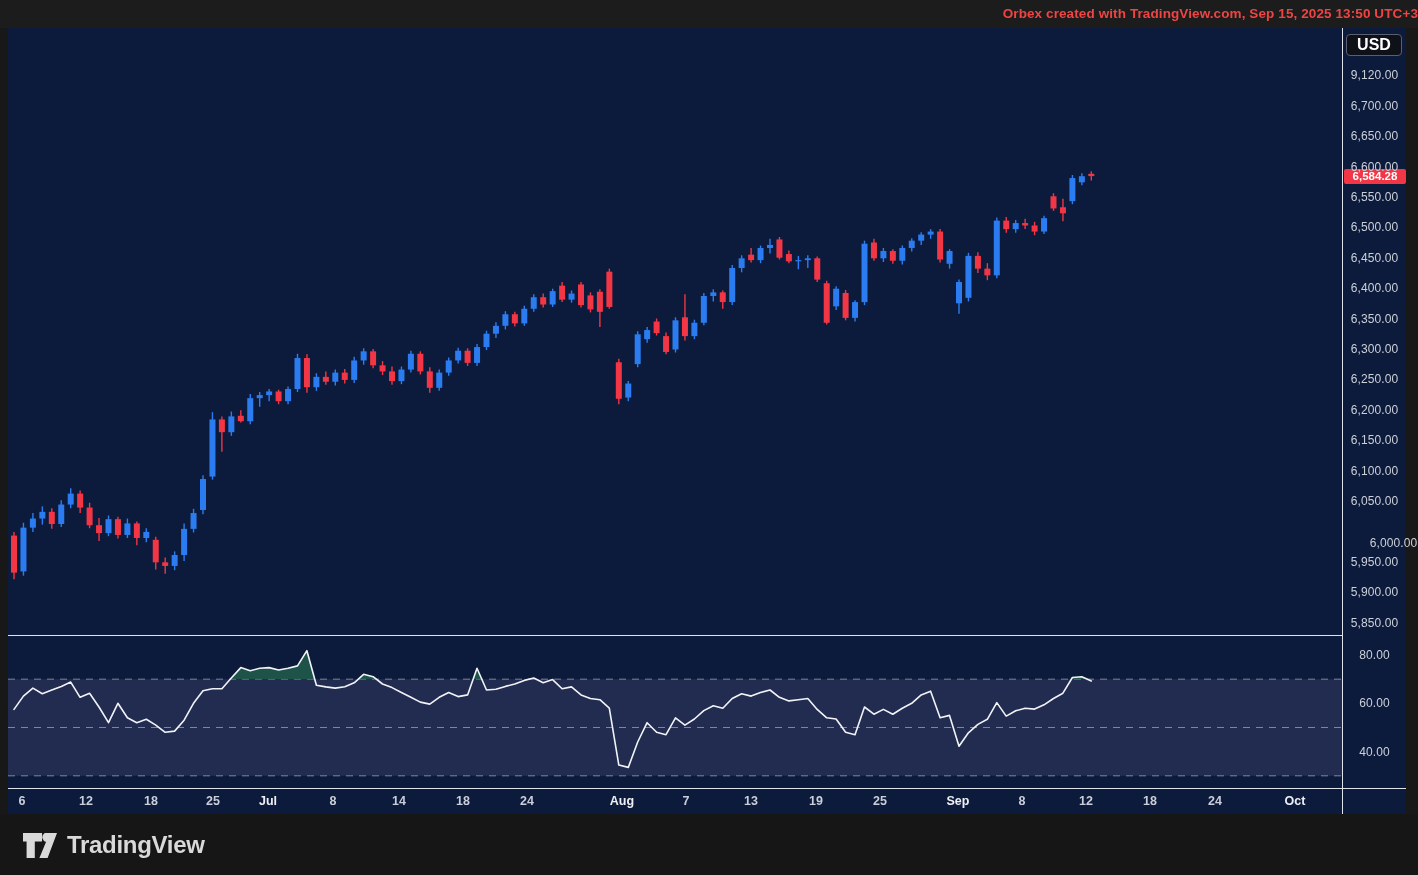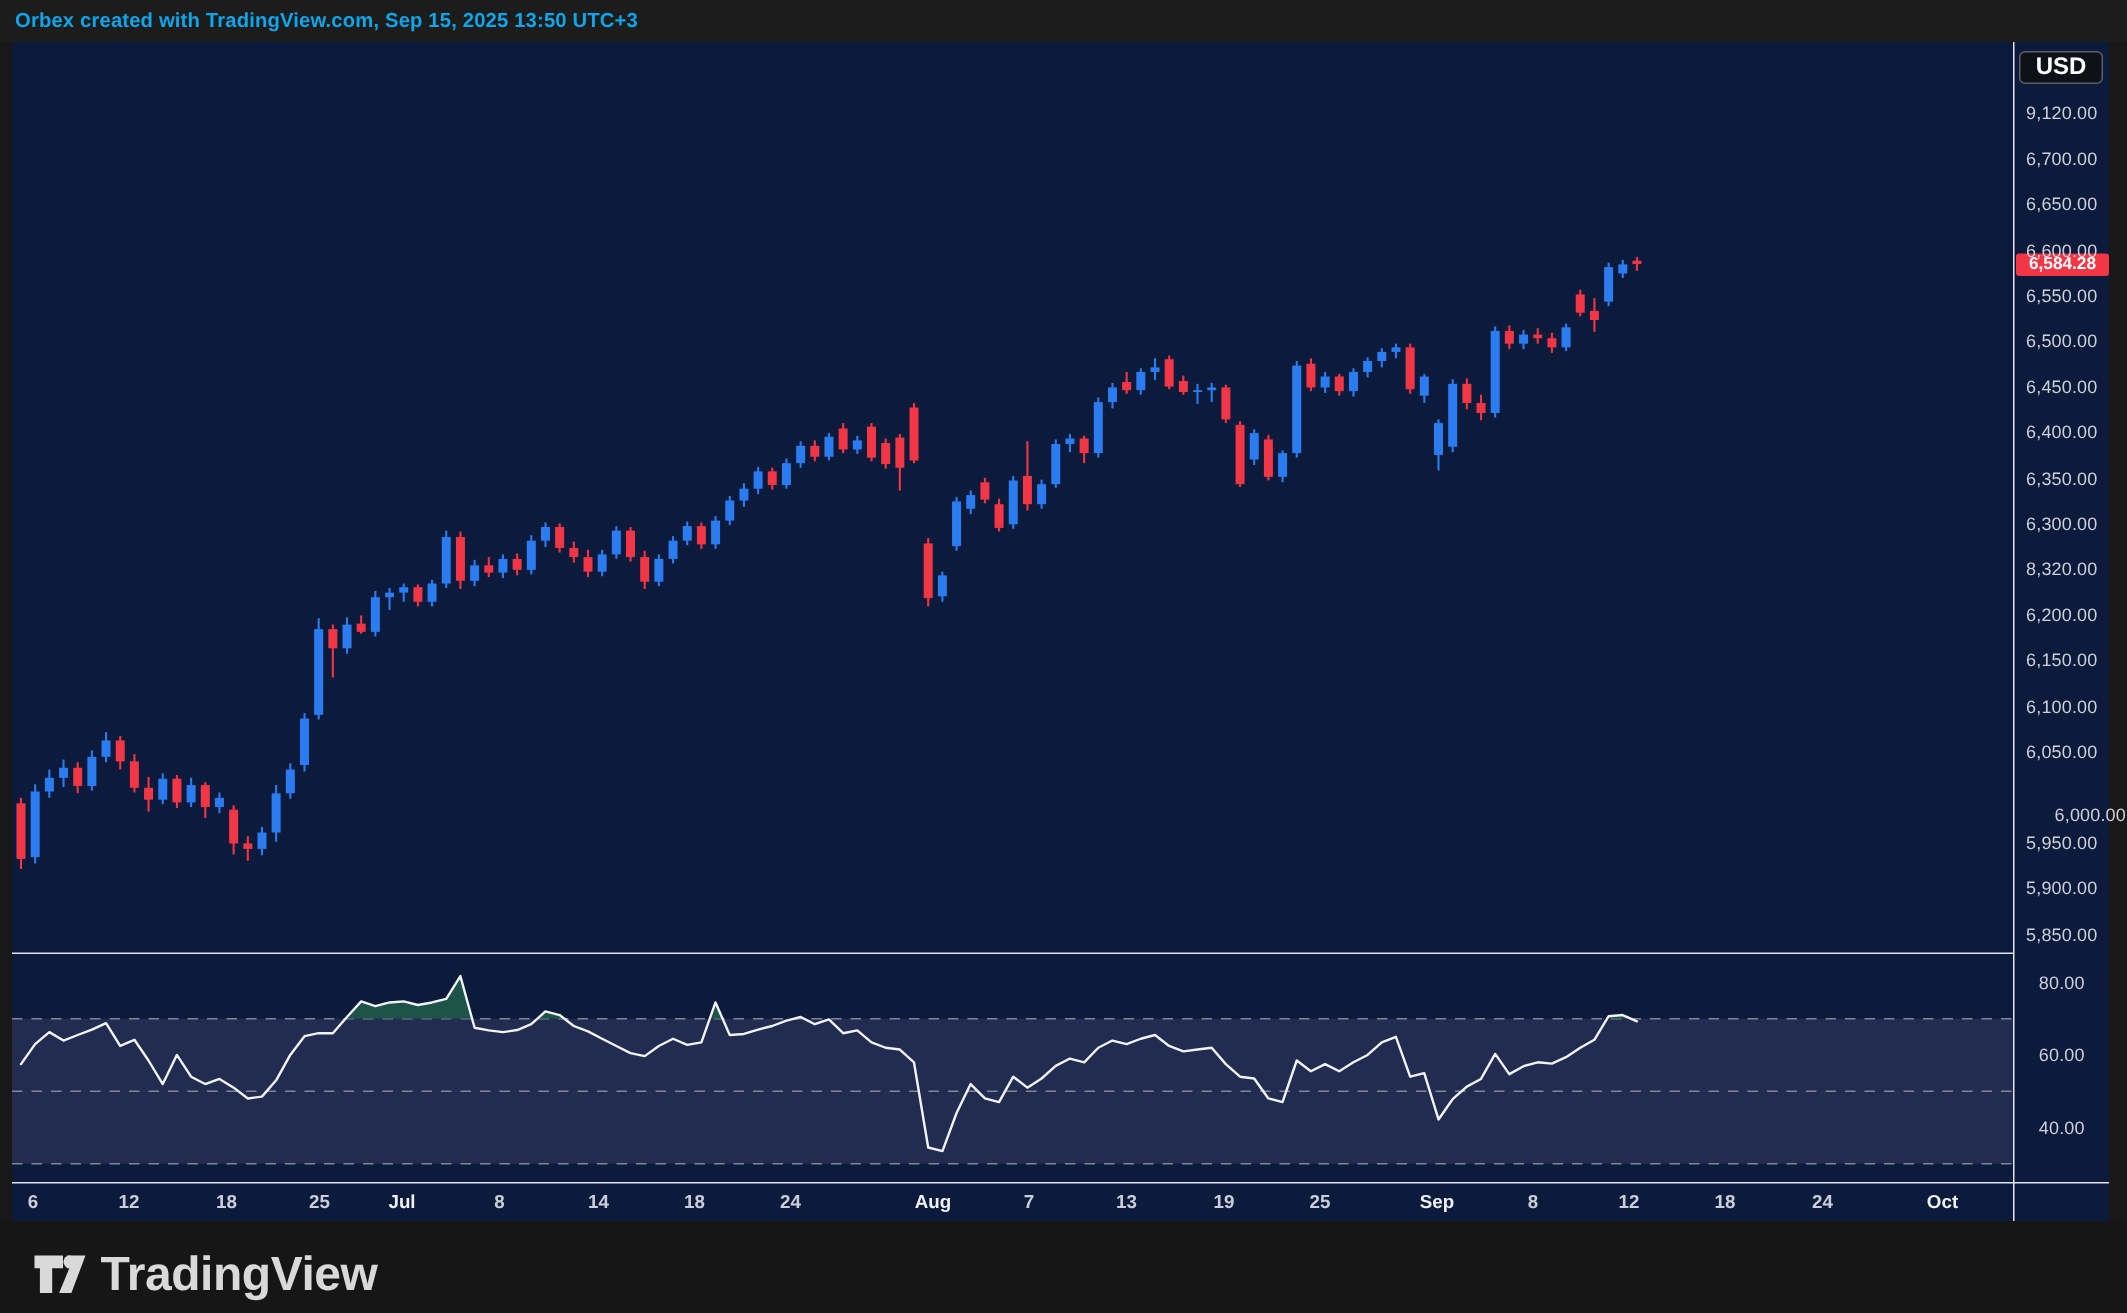--- a/index.html
+++ b/index.html
@@ -1,41 +1,41 @@
 <!DOCTYPE html>
 <html><head>
 <meta charset="utf-8">
 <style>
   html,body{margin:0;padding:0;background:#181818;}
   .screen{position:relative;width:1418px;height:875px;background:#181818;overflow:hidden;
           font-family:"Liberation Sans","DejaVu Sans",sans-serif;-webkit-font-smoothing:antialiased;}
   .topbar{position:absolute;left:0;top:0;width:1418px;height:28px;background:#1c1c1c;
-          color:#0ea5e9;font-size:13.5px;font-weight:700;line-height:28px;padding-left:10px;
-          box-sizing:border-box;letter-spacing:.1px;}
+          color:#ef4444;font-size:13.5px;font-weight:700;line-height:28px;padding-left:10px;
+          box-sizing:border-box;letter-spacing:.1px;text-align:right;}
   .chart-area{position:absolute;left:8px;top:28px;width:1398px;height:786px;background:#0c1b3b;}
   .price-pane{position:absolute;left:0;top:0;width:1334px;height:607px;}
   .pane-sep1{position:absolute;left:0;top:607px;width:1334px;height:1px;background:#dfe3ec;}
   .rsi-pane{position:absolute;left:0;top:608px;width:1334px;height:152px;}
   .pane-sep2{position:absolute;left:0;top:760px;width:1398px;height:1px;background:#dfe3ec;}
   .time-axis{position:absolute;left:0;top:761px;width:1334px;height:25px;}
   .time-label{position:absolute;top:0;width:34px;margin-left:-17px;text-align:center;
               line-height:25px;font-size:12.5px;font-weight:600;color:#c9ced8;}
   .time-label.month{font-weight:700;color:#eef0f4;}
   .price-axis{position:absolute;left:1334px;top:0;width:64px;height:786px;box-sizing:border-box;
               border-left:1px solid #dfe3ec;}
   .axis-label{position:absolute;left:0;width:63px;text-align:center;font-size:12px;
               font-weight:500;color:#ccd0d9;height:14px;line-height:14px;letter-spacing:.1px;}
   .usd-btn{position:absolute;top:6px;left:3px;width:56px;height:22px;box-sizing:border-box;
            border:1px solid #5b5f6b;border-radius:4px;background:#0f1118;color:#fff;
            font-size:16px;font-weight:700;text-align:center;line-height:20px;}
   .price-badge{position:absolute;left:1px;width:62px;height:15px;border-radius:2px;
                color:#fff;font-size:11.5px;font-weight:700;text-align:center;line-height:15px;}
   .bottom-bar{position:absolute;left:0;top:814px;width:1418px;height:61px;background:#161616;}
   .tv-logo{position:absolute;left:22px;top:17px;display:flex;align-items:center;gap:9px;}
-  .tv-wordmark{color:#d9d9d9;font-size:32px;font-weight:700;letter-spacing:-.3px;}
+  .tv-wordmark{color:#d9d9d9;font-size:24px;font-weight:700;letter-spacing:-.3px;}
   svg{display:block;}
 </style>
 </head>
 <body>
 
 <div class="screen">
 
   <div class="topbar">
     <span>Orbex created with TradingView.com, Sep 15, 2025 13:50 UTC+3</span>
   </div>
@@ -319,21 +319,21 @@
     <span class="axis-label" style="top: 40.3px;">9,120.00</span>
         <span class="axis-label" style="top: 70.7px;">6,700.00</span>
         <span class="axis-label" style="top: 101.1px;">6,650.00</span>
         <span class="axis-label" style="top: 131.5px;">6,600.00</span>
         <span class="axis-label" style="top: 161.9px;">6,550.00</span>
         <span class="axis-label" style="top: 192.3px;">6,500.00</span>
         <span class="axis-label" style="top: 222.7px;">6,450.00</span>
         <span class="axis-label" style="top: 253.1px;">6,400.00</span>
         <span class="axis-label" style="top: 283.5px;">6,350.00</span>
         <span class="axis-label" style="top: 313.9px;">6,300.00</span>
-        <span class="axis-label" style="top: 344.3px;">8,320.00</span>
+        <span class="axis-label" style="top: 344.3px;">6,250.00</span>
         <span class="axis-label" style="top: 374.7px;">6,200.00</span>
         <span class="axis-label" style="top: 405.1px;">6,150.00</span>
         <span class="axis-label" style="top: 435.5px;">6,100.00</span>
         <span class="axis-label" style="top: 465.9px;">6,050.00</span>
         <span class="axis-label" style="top: 508px; margin-left: 19px;">6,000.00</span>
         <span class="axis-label" style="top: 526.7px;">5,950.00</span>
         <span class="axis-label" style="top: 557.1px;">5,900.00</span>
         <span class="axis-label" style="top: 587.5px;">5,850.00</span>
         <span class="axis-label" style="top: 620px;">80.00</span>
         <span class="axis-label" style="top: 668.33px;">60.00</span>

